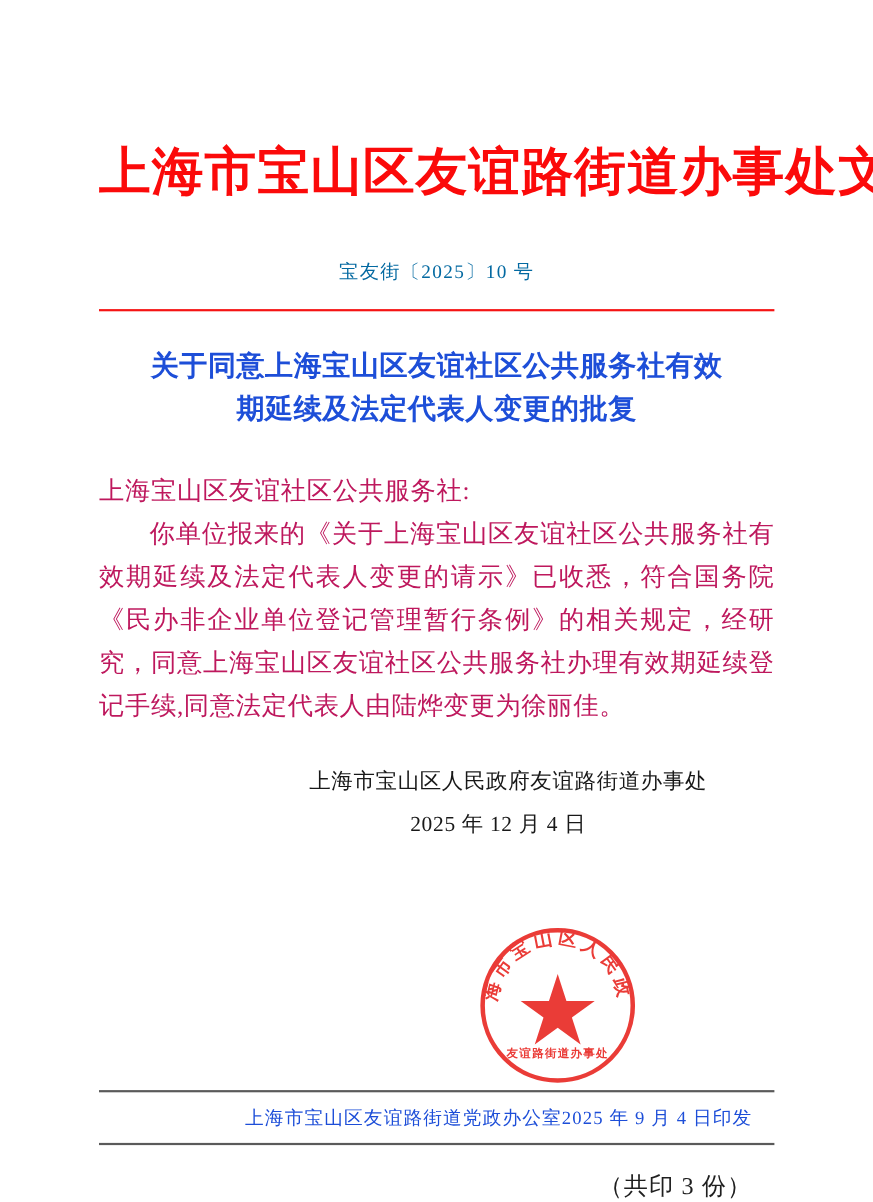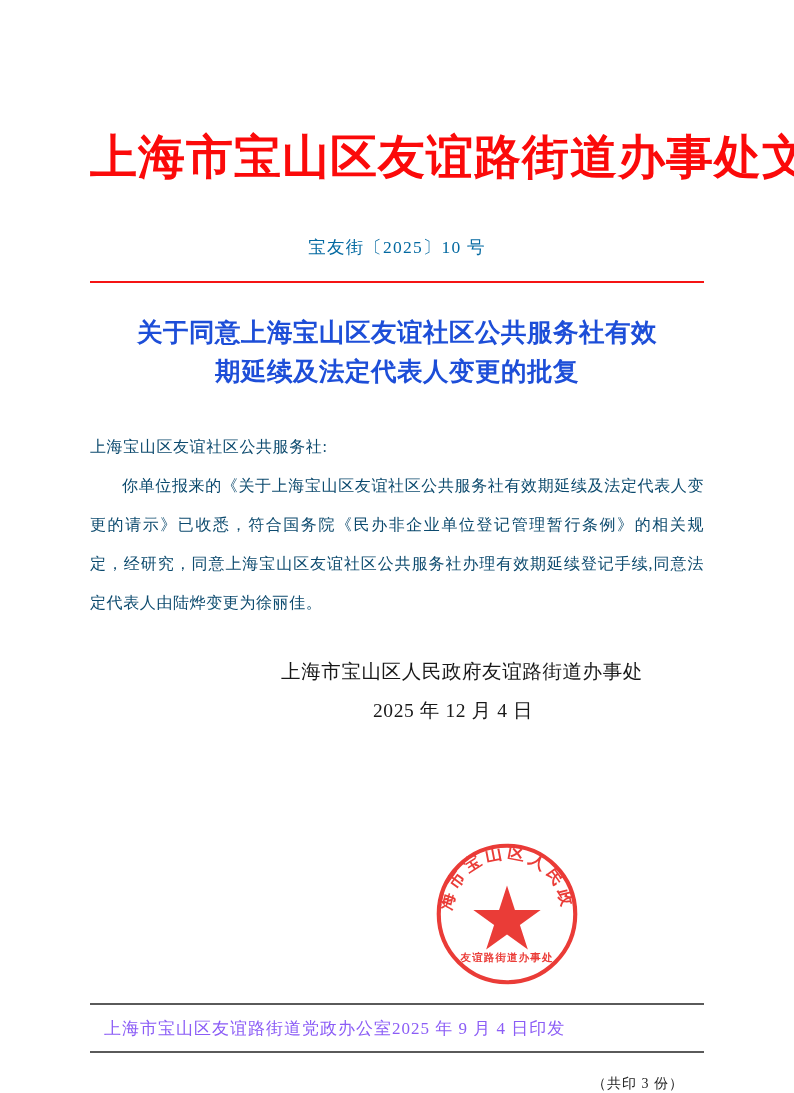--- a/index.html
+++ b/index.html
@@ -62,25 +62,25 @@
     font-weight: bold;
     line-height: 1.5;
     letter-spacing: 0.5px;
     color: #1d4ed8;
   }
   .doc-title .tline { display: block; }
 
   
   .body-block {
     margin-top: 36px;
-    font-size: 16px;
+    font-size: 23px;
     line-height: 39px;
     letter-spacing: 0.6px;
     text-align: justify;
-    color: #0c4a6e;
+    color: #be185d;
   }
   .addressee {
     margin: 0;
   }
   .para {
     margin: 0;
     text-indent: 2em;
   }
 
   
@@ -119,41 +119,41 @@
     right: 90px;
     bottom: 128px;
   }
   .footer-rule-top {
     height: 2px;
     background: #5a5a5a;
     width: 100%;
   }
   .footer-row {
     display: flex;
-    justify-content: flex-start;
+    justify-content: flex-end;
     align-items: baseline;
     font-size: 17px;
     letter-spacing: 1px;
     padding: 12px 2px 11px 14px;
-    color: #8b5cf6;
+    color: #1d4ed8;
   }
   .footer-issuer { white-space: nowrap; }
   .footer-date {
     white-space: nowrap;
     padding-right: 18px;
   }
   .footer-rule-bottom {
     height: 2px;
     background: #5a5a5a;
     width: 100%;
   }
   .footer-copies {
     margin-top: 22px;
     text-align: right;
-    font-size: 14px;
+    font-size: 22px;
     letter-spacing: 1px;
     padding-right: 20px;
     color: #1f1f1f;
   }
 </style>
 </head>
 <body>
 
 <div class="page">
 

